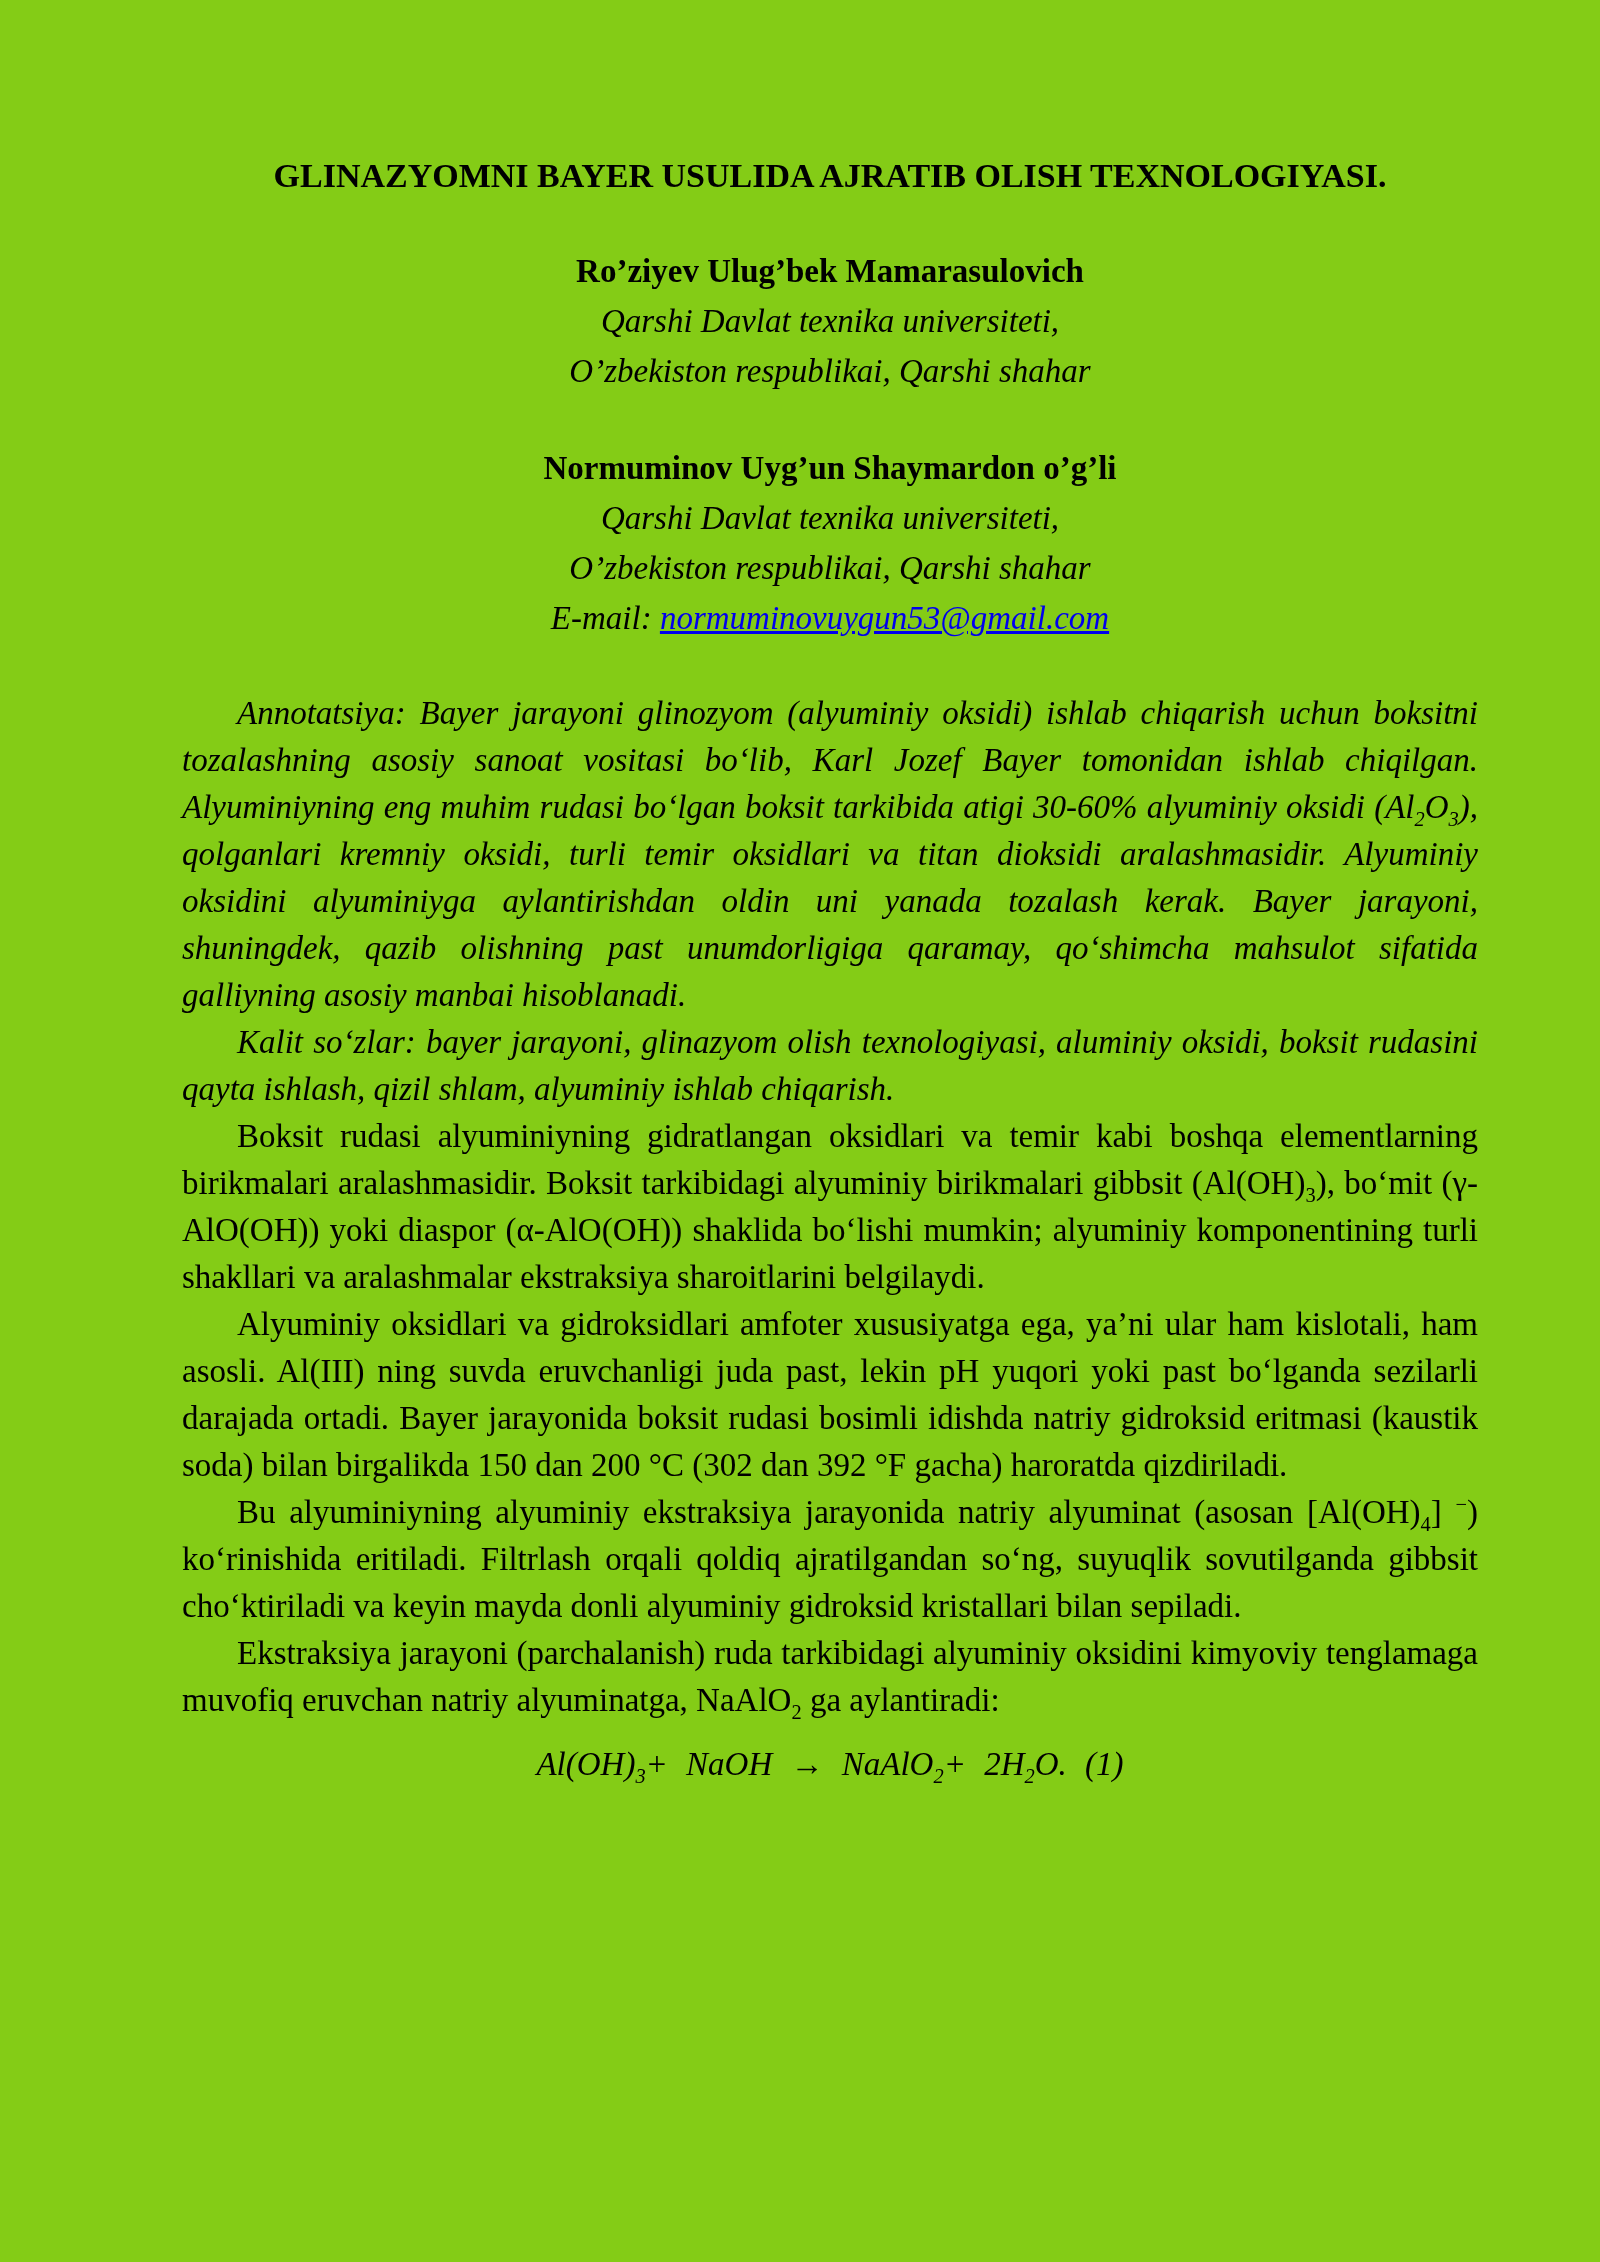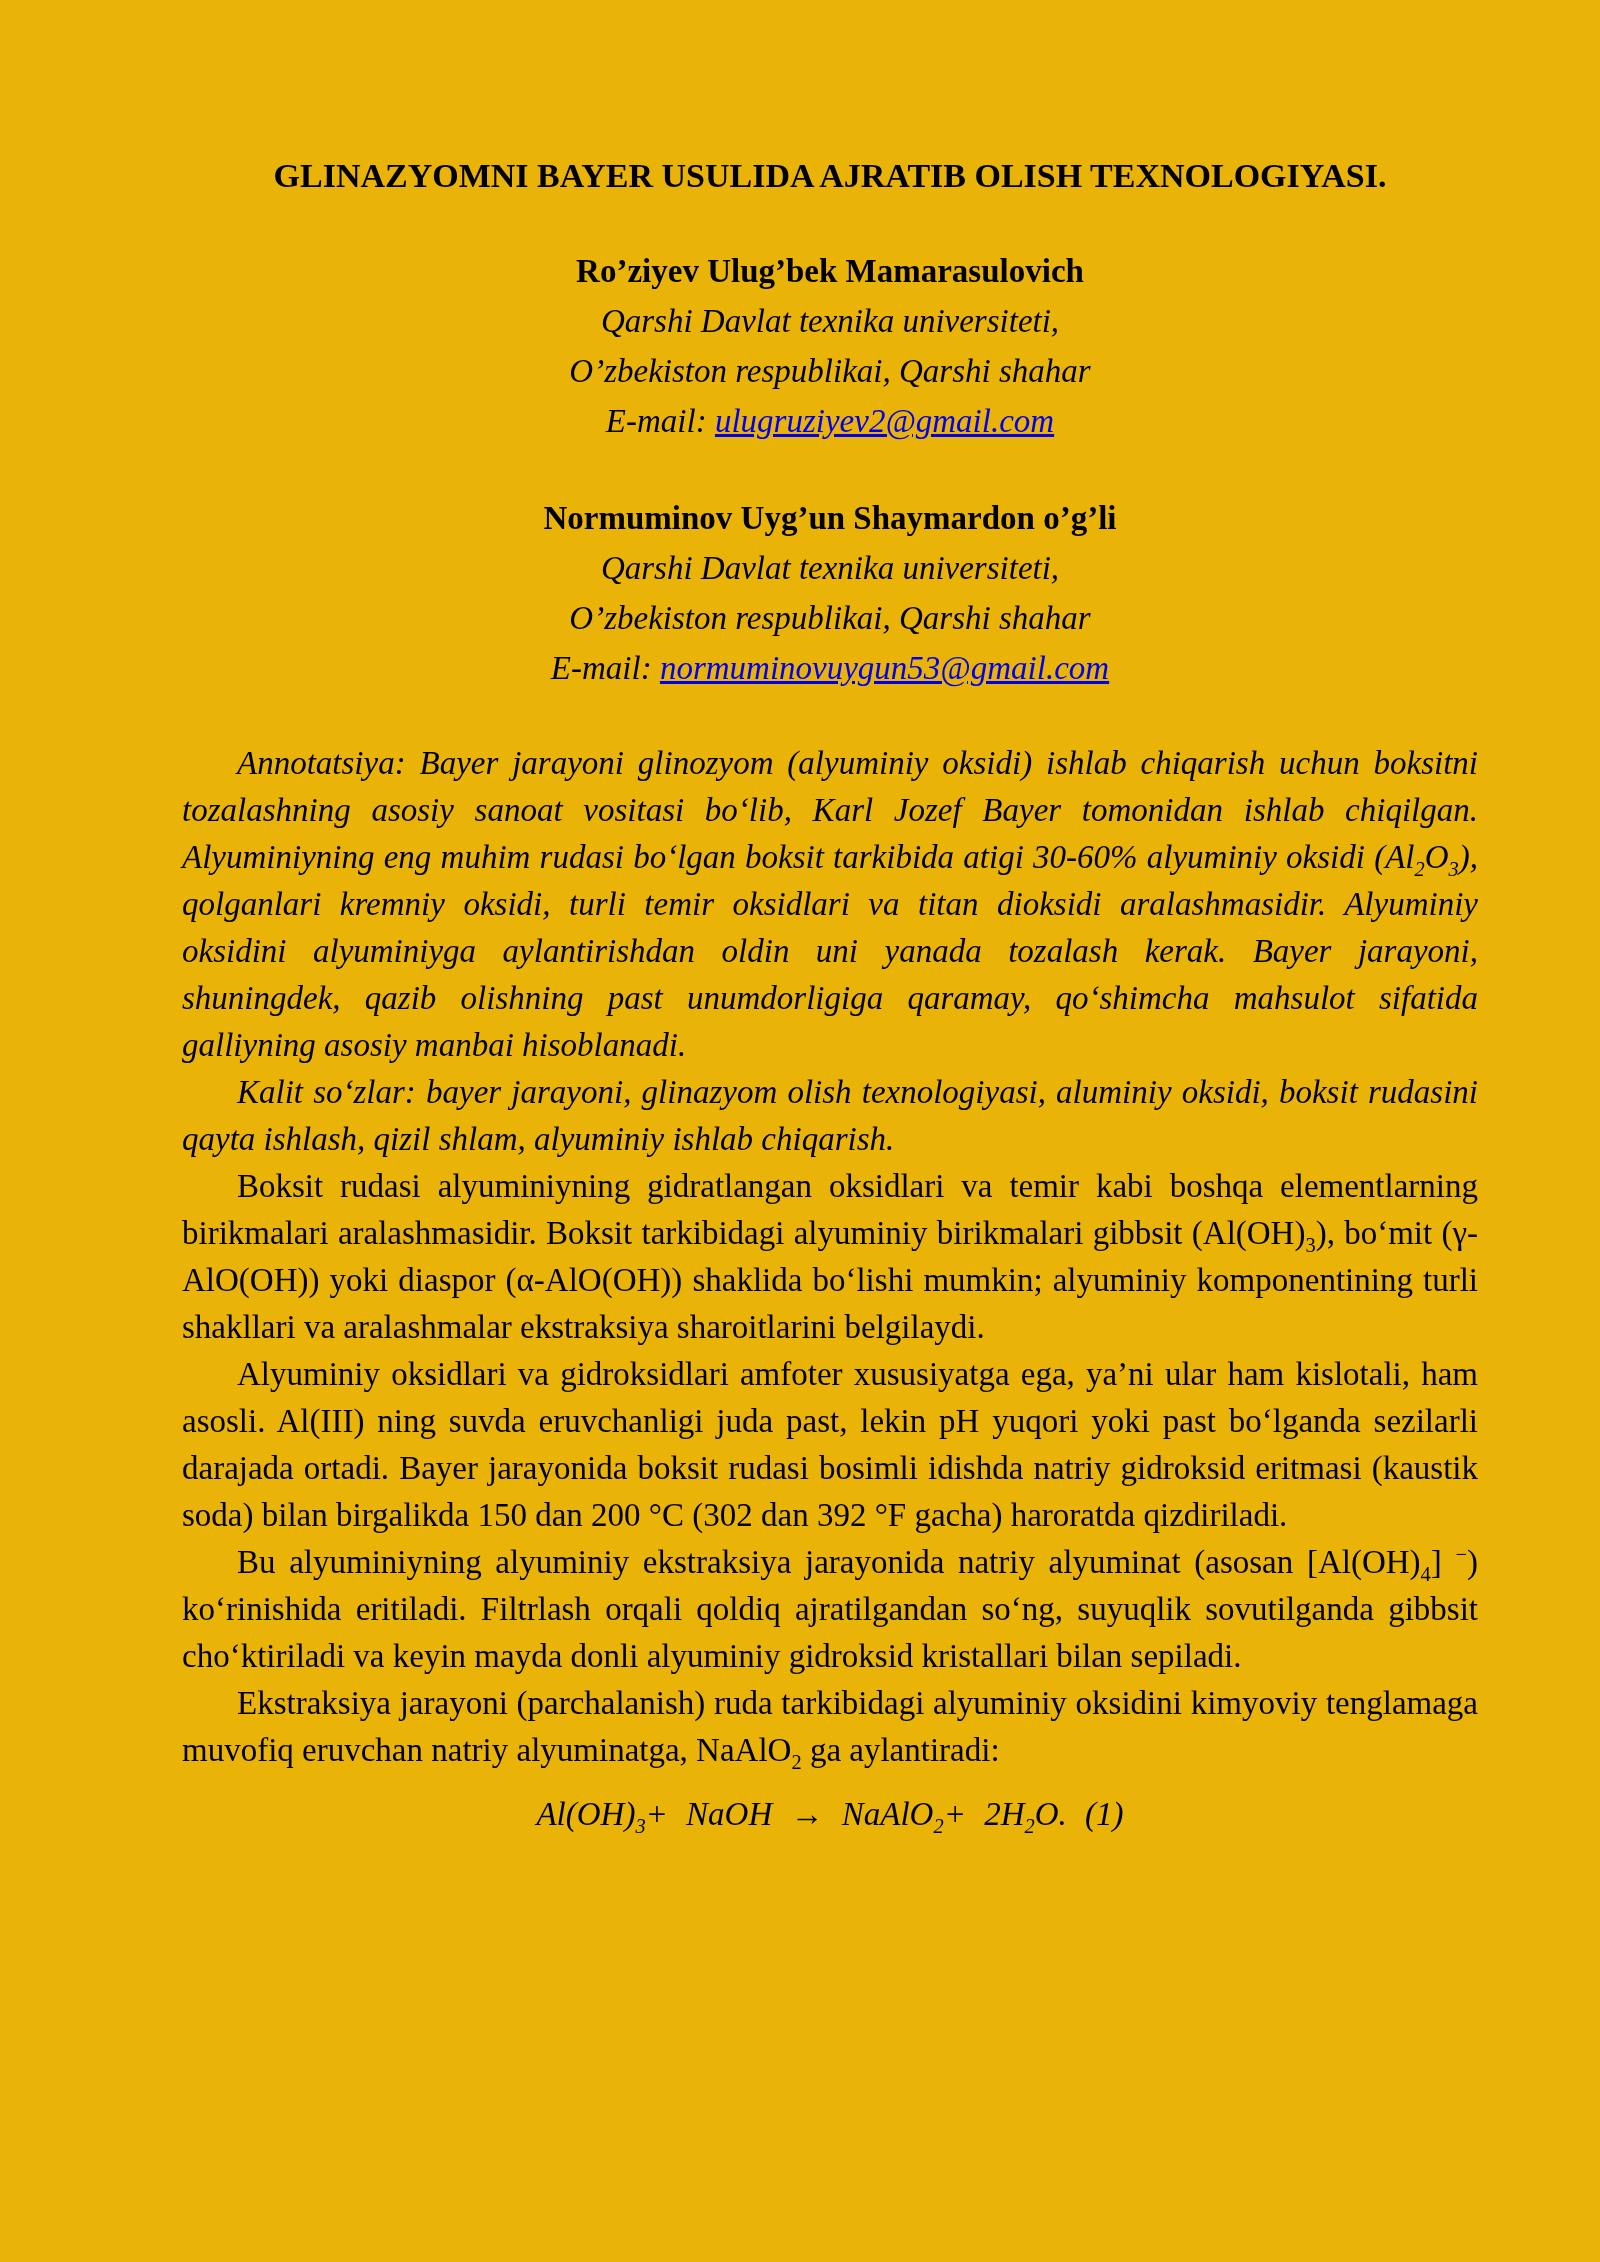--- a/index.html
+++ b/index.html
@@ -1,21 +1,21 @@
 <!DOCTYPE html>
 <html><head>
 <meta charset="utf-8">
 <style>
   html, body { margin:0; padding:0; background:#ffffff; }
   .page {
     position: relative;
     width: 1600px;
     height: 2262px;
     box-sizing: border-box;
-    background: #eab308;
+    background: #84cc16;
     padding: 152px 122px 0 182px;
     font-family: "Liberation Serif", serif;
     font-size: 33px;
     line-height: 47px;
     color: #000000;
   }
   p { margin: 0; }
   .title {
     font-weight: bold;
     text-align: center;
@@ -49,21 +49,20 @@
 <body>
 
 <div class="page">
 
   <p class="title">GLINAZYOMNI BAYER USULIDA AJRATIB OLISH TEXNOLOGIYASI.</p>
 
   <div class="author-block">
     <p class="bold">Ro’ziyev Ulug’bek Mamarasulovich</p>
     <p class="italic">Qarshi Davlat texnika universiteti,</p>
     <p class="italic">O’zbekiston respublikai, Qarshi shahar</p>
-    <p class="italic"><span>E-mail: </span><a href="#" class="email-link" style="color: rgb(0, 0, 238);">ulugruziyev2@gmail.com</a></p>
   </div>
 
   <div class="author-block">
     <p class="bold">Normuminov Uyg’un Shaymardon o’g’li</p>
     <p class="italic">Qarshi Davlat texnika universiteti,</p>
     <p class="italic">O’zbekiston respublikai, Qarshi shahar</p>
     <p class="italic"><span>E-mail: </span><a href="#" class="email-link" style="color: rgb(0, 0, 238);">normuminovuygun53@gmail.com</a></p>
   </div>
 
   <p class="body-par italic"><span class="lead-label">Annotatsiya:</span><span><span> Bayer jarayoni glinozyom (alyuminiy oksidi) ishlab chiqarish uchun boksitni tozalashning asosiy sanoat vositasi bo‘lib, Karl Jozef Bayer tomonidan ishlab chiqilgan. Alyuminiyning eng muhim rudasi bo‘lgan boksit tarkibida atigi 30-60% alyuminiy oksidi (Al</span><span class="sub">2</span><span>O</span><span class="sub">3</span><span>), qolganlari kremniy oksidi, turli temir oksidlari va titan dioksidi aralashmasidir. Alyuminiy oksidini alyuminiyga aylantirishdan oldin uni yanada tozalash kerak. Bayer jarayoni, shuningdek, qazib olishning past unumdorligiga qaramay, qo‘shimcha mahsulot sifatida galliyning asosiy manbai hisoblanadi.</span></span></p>

